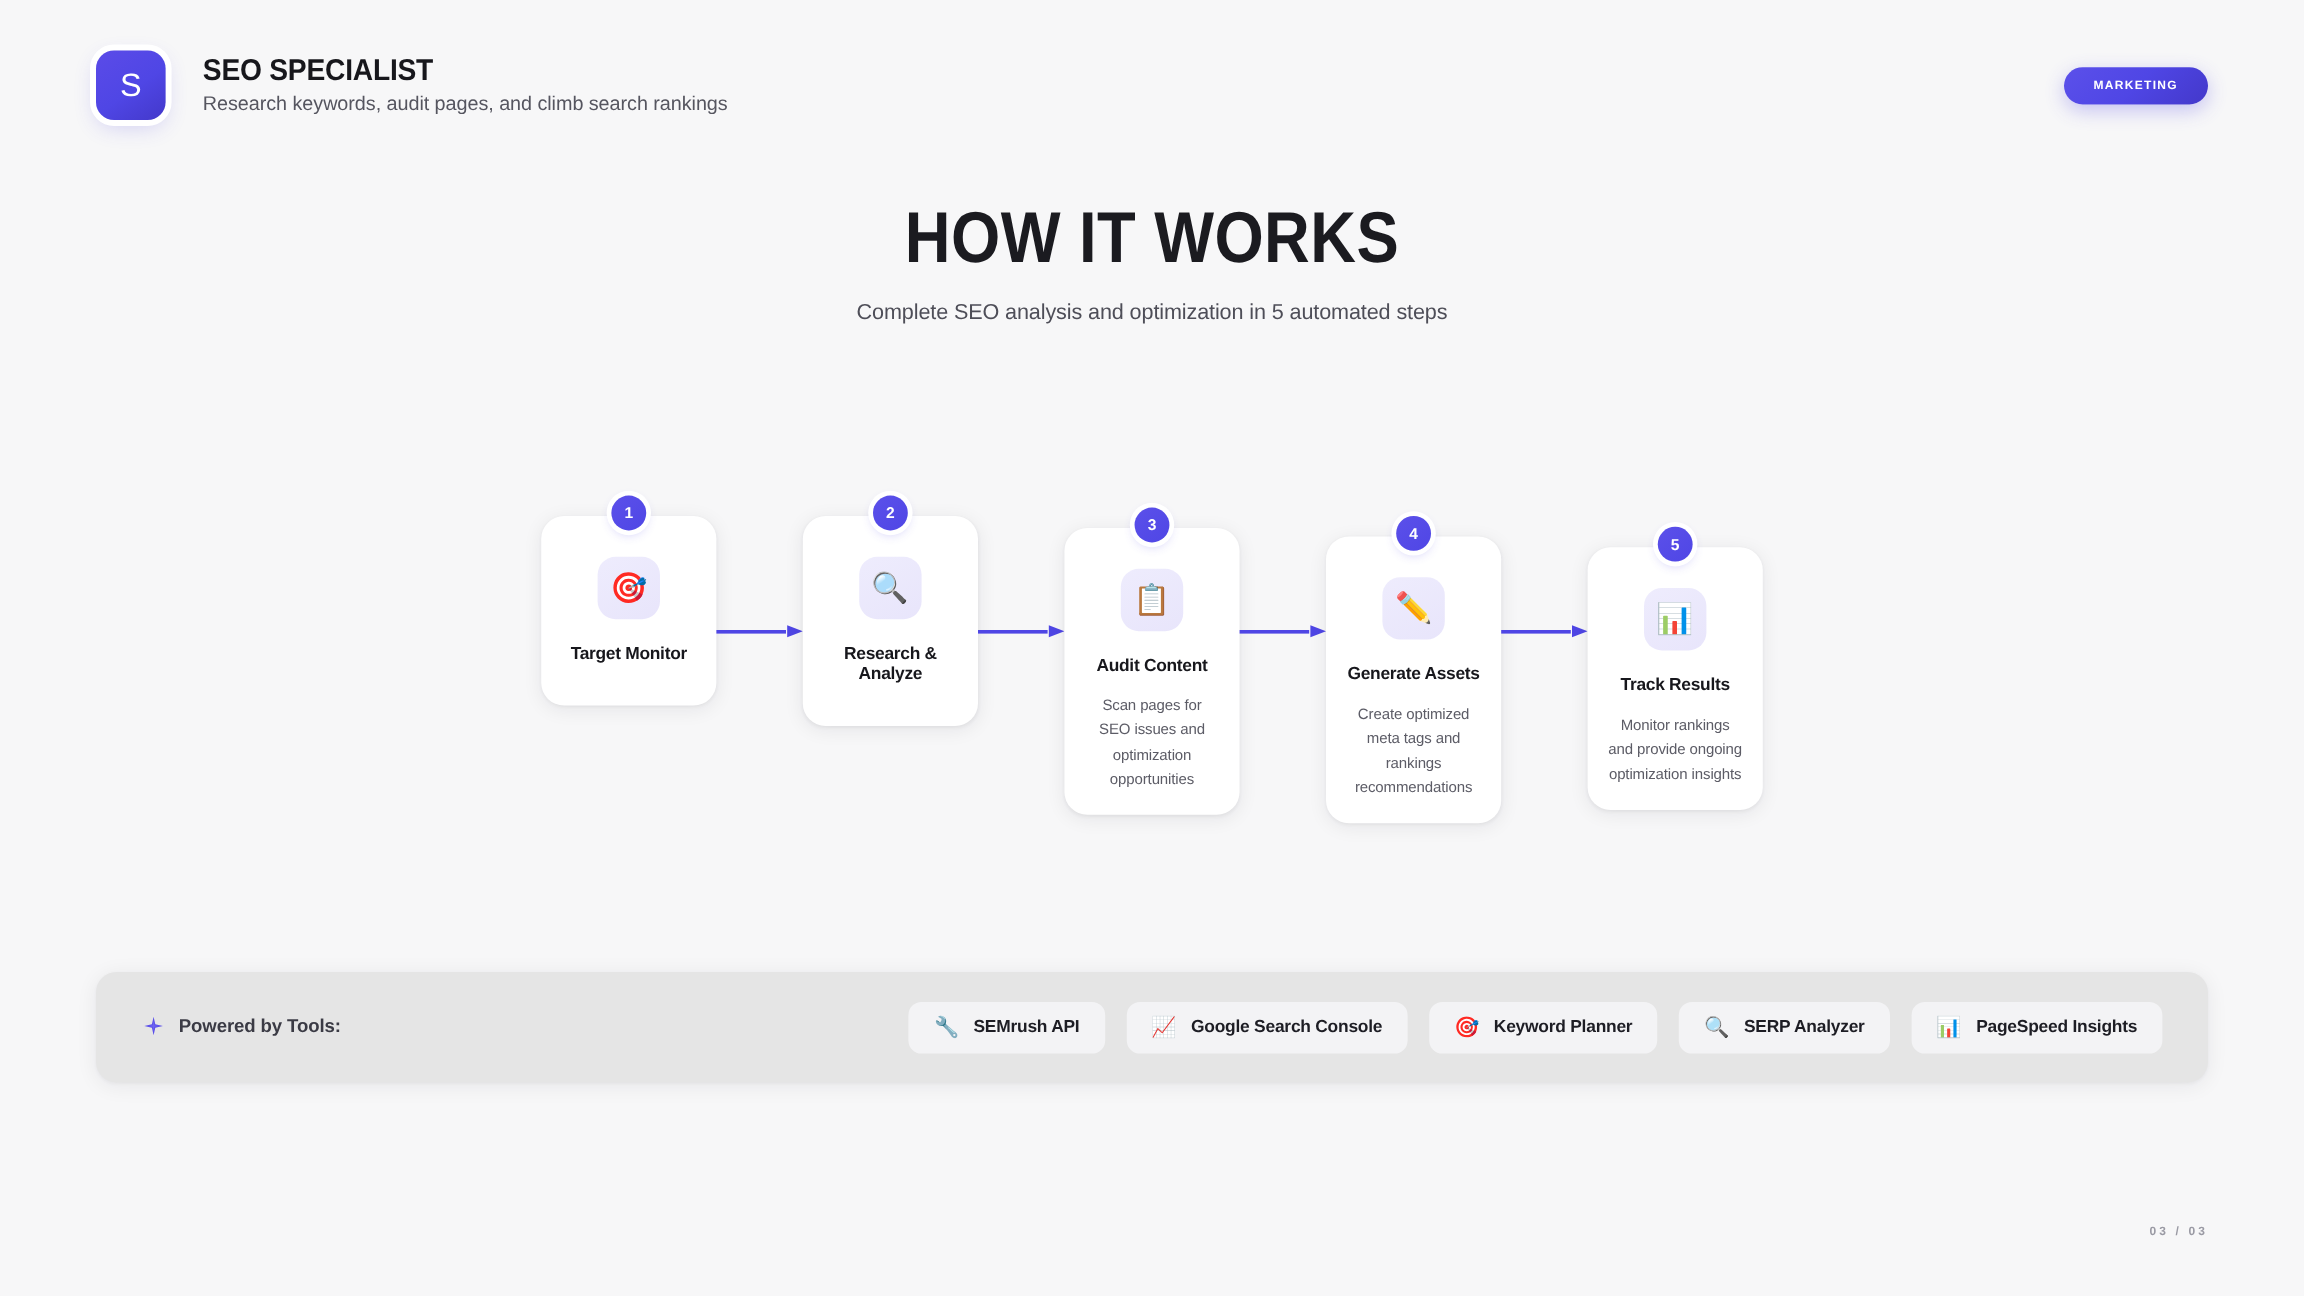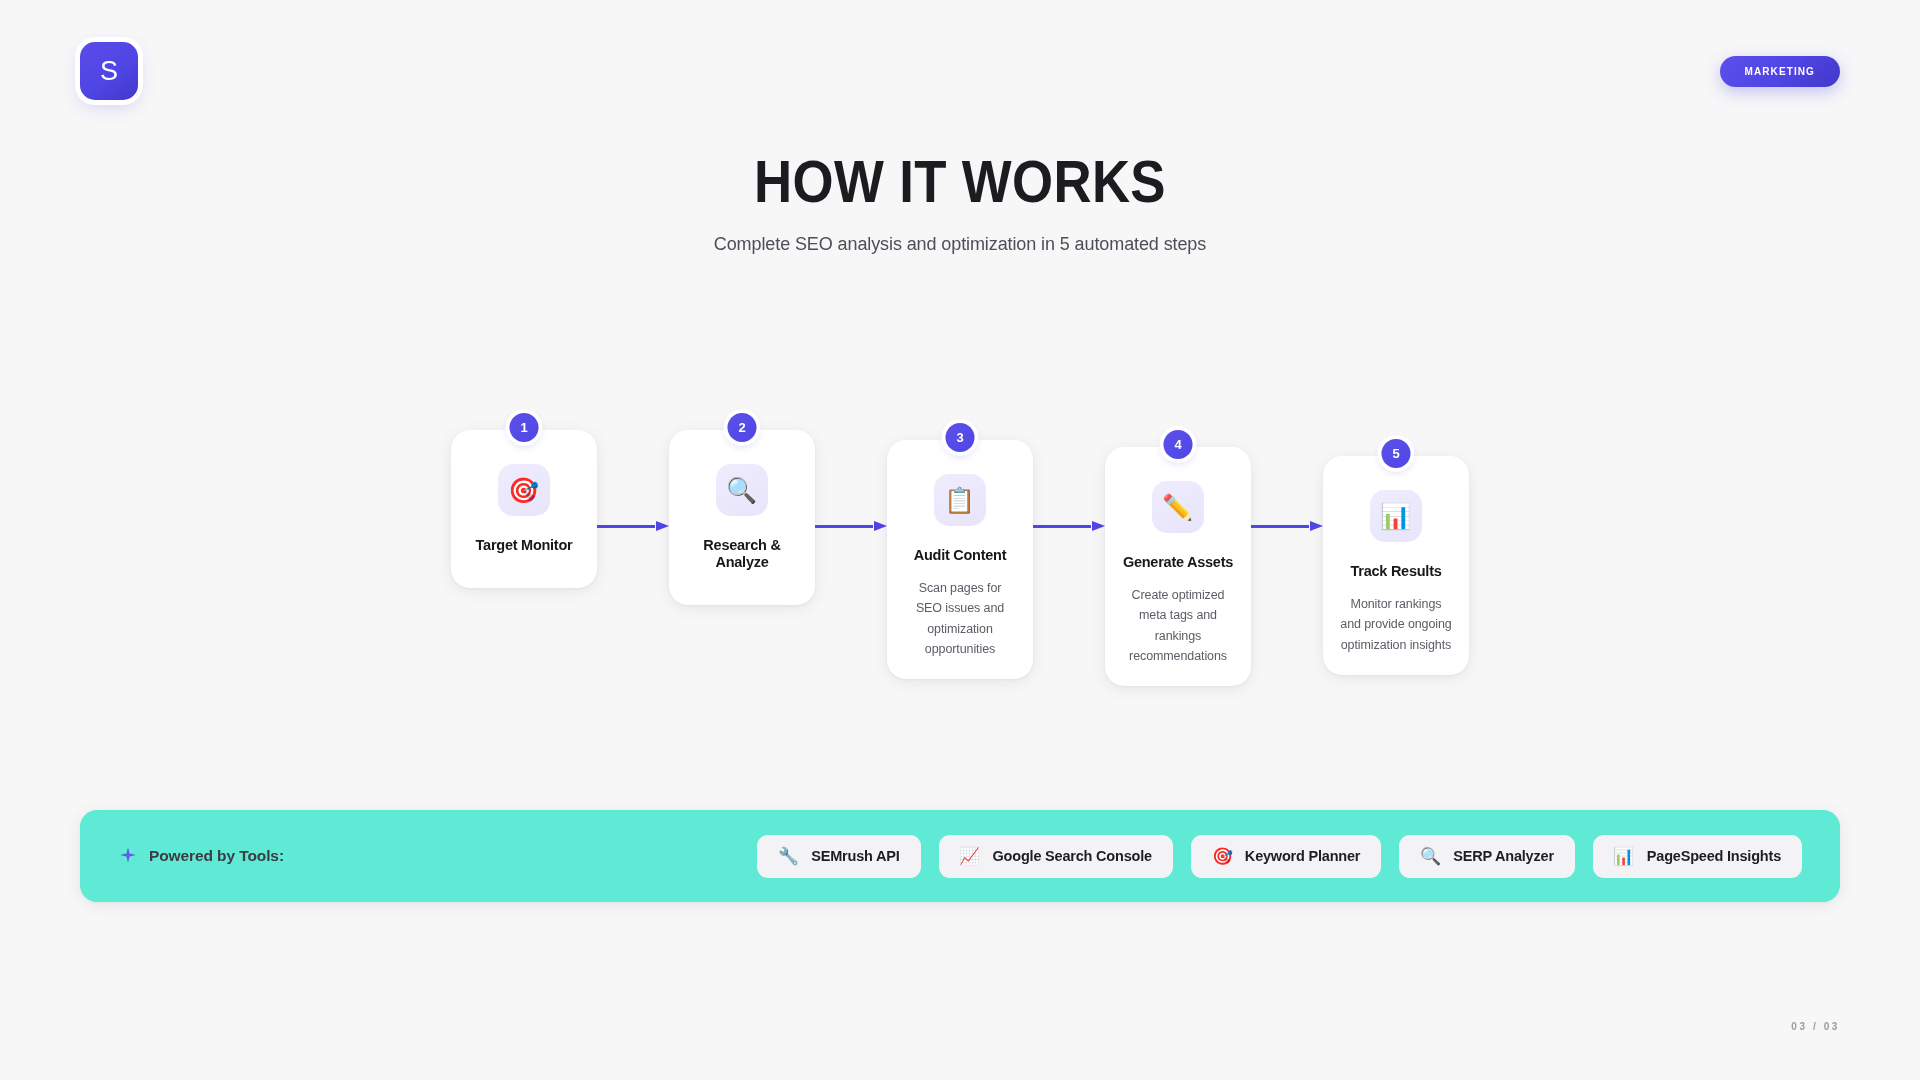--- a/index.html
+++ b/index.html
@@ -37,21 +37,21 @@
   }
   .badge-marketing {
     margin-left:auto;
     background:linear-gradient(135deg,#5b50ea 0%,#4f46e5 50%,#4338ca 100%);
     color:#fff; font-size:10px; font-weight:bold; letter-spacing:1.1px;
     padding:10px 25px; border-radius:999px;
     box-shadow:0 5px 16px rgba(79,70,229,.3);
   }
 
   
-  .title-block { position:absolute; top:152px; left:0; right:0; text-align:center; }
+  .title-block { position:absolute; top:168px; left:0; right:0; text-align:center; }
   .big-title {
     font-size:60px; font-weight:bold; color:#1b1b20;
     letter-spacing:0.4px; line-height:1;
     font-family:"Liberation Sans Narrow","Liberation Sans",sans-serif;
     transform:scaleX(0.88);
   }
   .big-sub { margin-top:22px; font-size:18px; color:#4e4e58; letter-spacing:-0.1px; }
 
   
   .flow {
@@ -94,21 +94,21 @@
     position:absolute; right:0; top:-4.5px;
     width:0; height:0;
     border-top:5.5px solid transparent;
     border-bottom:5.5px solid transparent;
     border-left:13px solid #4f46e5;
   }
 
   
   .tools-bar {
     position:absolute; left:80px; right:80px; bottom:178px; height:92px;
-    background:#5eead4; border-radius:17px;
+    background:#e5e5e5; border-radius:17px;
     box-shadow:0 3px 18px rgba(24,24,40,.07), 0 1px 3px rgba(24,24,40,.04);
     display:flex; align-items:center; padding:0 38px;
   }
   .powered { display:flex; align-items:center; gap:11px; }
   .sparkle-icon { width:20px; height:20px; display:block; }
   .powered-label { font-size:15.5px; font-weight:bold; color:#3b3b45; letter-spacing:-0.1px; }
   .chips { margin-left:auto; display:flex; align-items:center; gap:18px; }
   .chip {
     display:flex; align-items:center; gap:12px;
     background:#f3f3f5; border-radius:11px;
@@ -126,20 +126,24 @@
 </style>
 </head>
 <body>
 
 <div class="page">
 
   <div class="header">
     <div class="logo-tile">
       <span>S</span>
     </div>
+    <div class="header-text">
+      <div class="app-title">SEO SPECIALIST</div>
+      <div class="app-subtitle">Research keywords, audit pages, and climb search rankings</div>
+    </div>
     <div class="badge-marketing">MARKETING</div>
   </div>
 
   <div class="title-block">
     <div class="big-title">HOW IT WORKS</div>
     <div class="big-sub">Complete SEO analysis and optimization in 5 automated steps</div>
   </div>
 
   <div class="flow">
 

